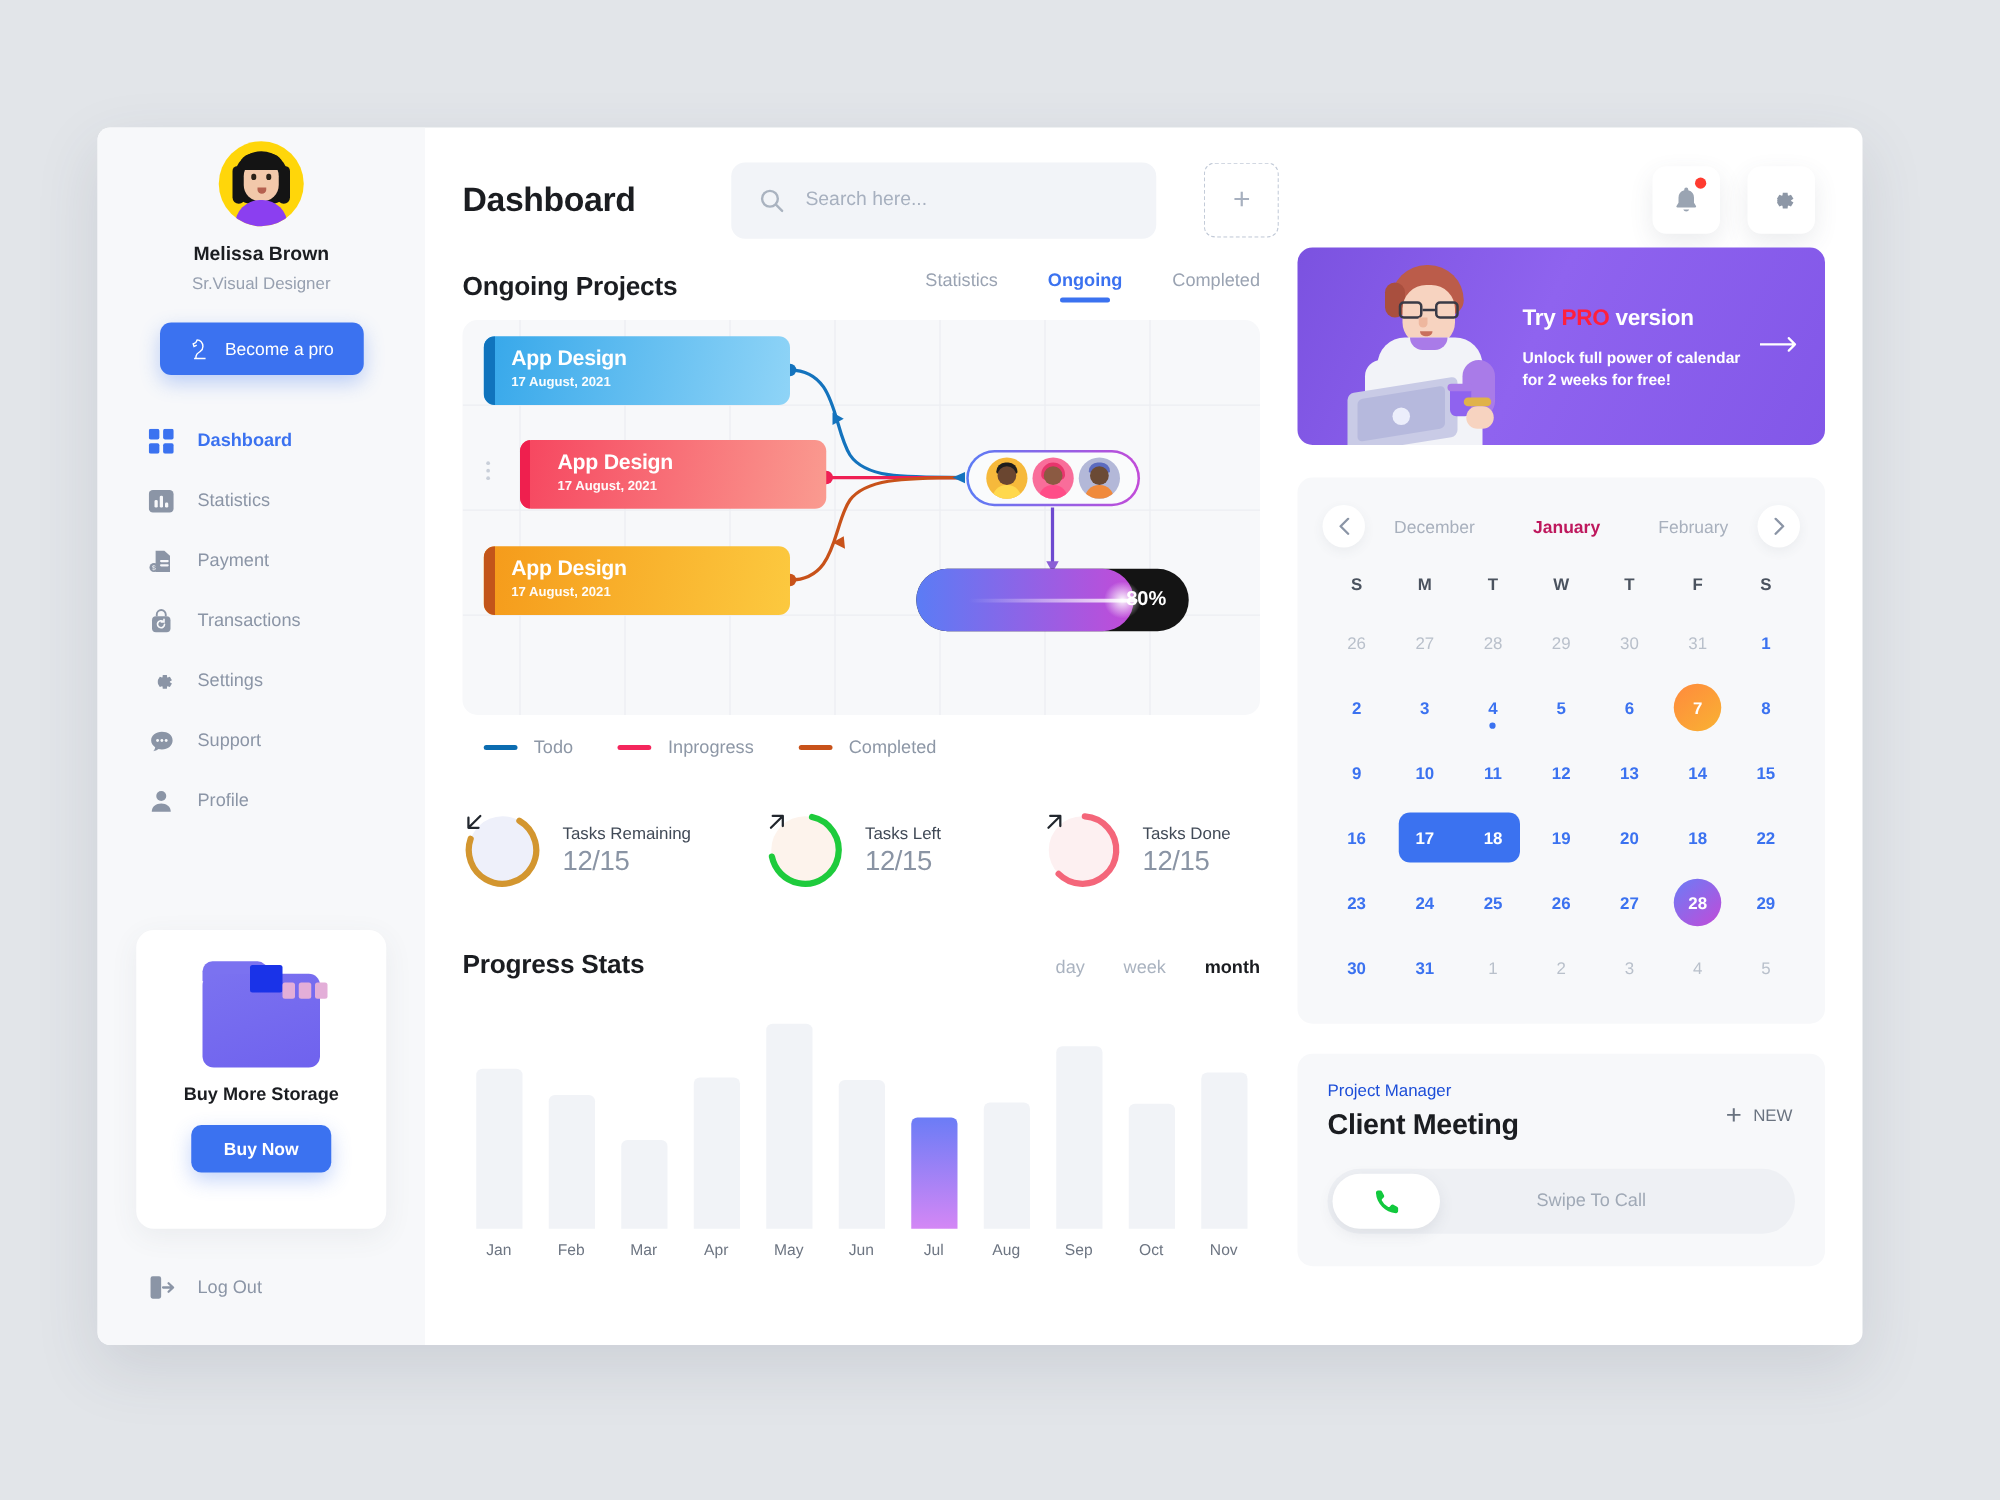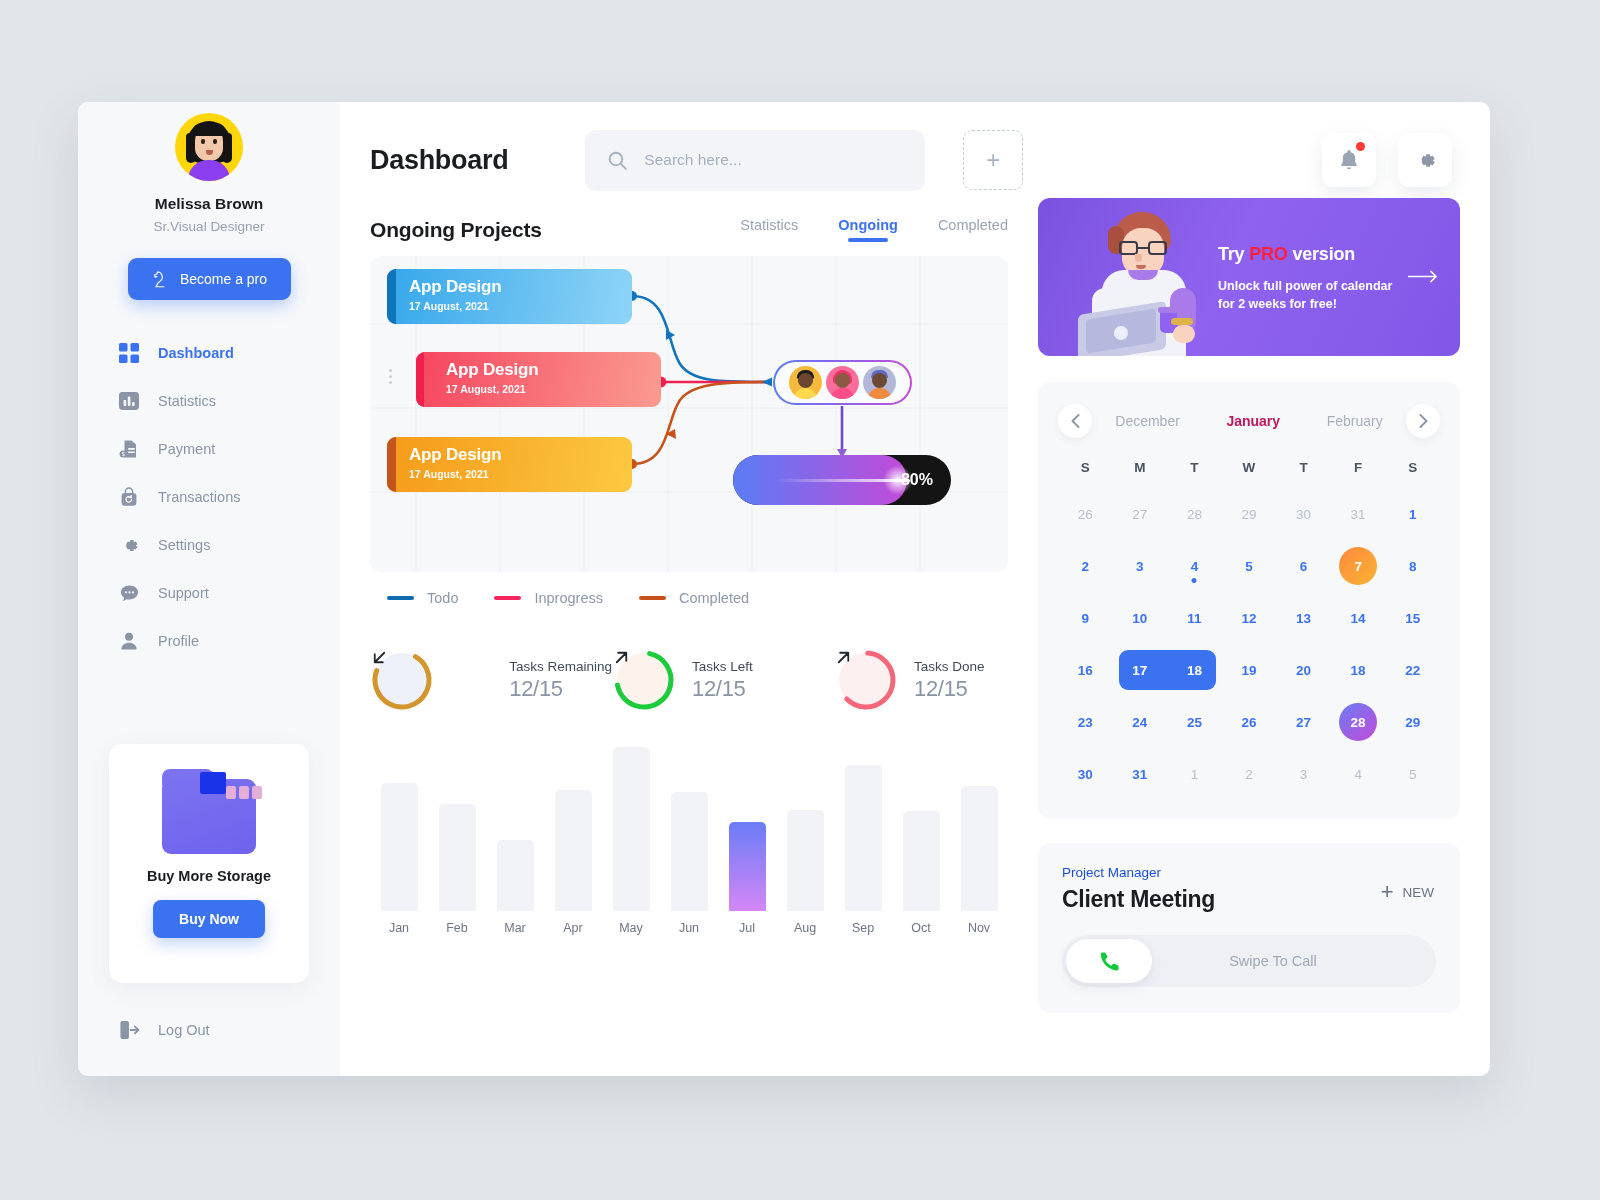--- a/index.html
+++ b/index.html
@@ -167,21 +167,21 @@
   .prog-glow { position:absolute; left:150px; top:10px; width:30px; height:30px; border-radius:50%;
     background:radial-gradient(circle,rgba(255,255,255,.95),rgba(255,255,255,0) 70%); }
 
   .legend { display:flex; gap:36px; align-items:center; margin-top:18px; padding-left:17px; }
   .lg { display:flex; align-items:center; gap:13px; }
   .lg i { width:27px; height:4px; border-radius:2px; display:block; }
   .lg span { font-size:14.5px; color:#8d97a6; }
 
   .stats-row { display:flex; margin-top:42px; gap:0; }
   .stat { display:flex; align-items:center; gap:16px; }
-  .stat:nth-child(1){width:242px;justify-content:space-between;} .stat:nth-child(2){width:222px;}
+  .stat:nth-child(1){width:242px;} .stat:nth-child(2){width:222px;}
   .ring { width:64px; height:64px; position:relative; flex:0 0 64px; }
   .ring svg { position:absolute; inset:0; }
   .ring .arrow { position:absolute; inset:0; display:flex; align-items:center; justify-content:center; font-size:19px; color:#22272e; }
   .stat-txt .s-label { font-size:13.5px; color:#414a57; }
   .stat-txt .s-val { font-size:22px; color:#8a94a4; margin-top:2px; letter-spacing:-.3px; }
 
   .ps-head { display:flex; align-items:baseline; margin-top:48px; }
   .ps-title { font-size:21px; font-weight:700; color:#1b1d21; letter-spacing:-.2px; }
   .ps-toggle { margin-left:auto; display:flex; gap:31px; }
   .ps-toggle span { font-size:14.5px; color:#aab3c0; cursor:pointer; }
@@ -562,20 +562,28 @@
                   </svg>
               </div>
             </div>
             <div class="stat-txt">
               <div class="s-label">Tasks Done</div>
               <div class="s-val">12/15</div>
             </div>
           </div>
         </div>
 
+        <div class="ps-head">
+          <div class="ps-title">Progress Stats</div>
+          <div class="ps-toggle">
+            <span>day</span>
+            <span>week</span>
+            <span class="active">month</span>
+          </div>
+        </div>
 
         <div class="bars" id="bars">
             <div class="bar-col">
               <div class="bar" style="height: 128.16px;"></div>
               <div class="bar-lab">Jan</div>
             </div>
             <div class="bar-col">
               <div class="bar" style="height: 106.8px;"></div>
               <div class="bar-lab">Feb</div>
             </div>

